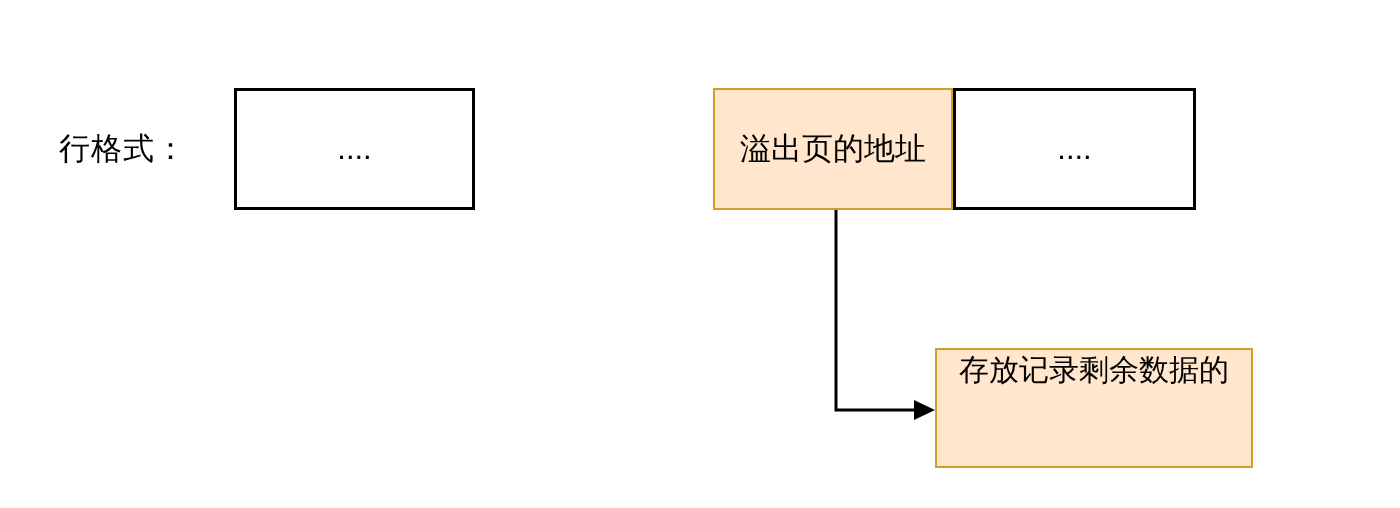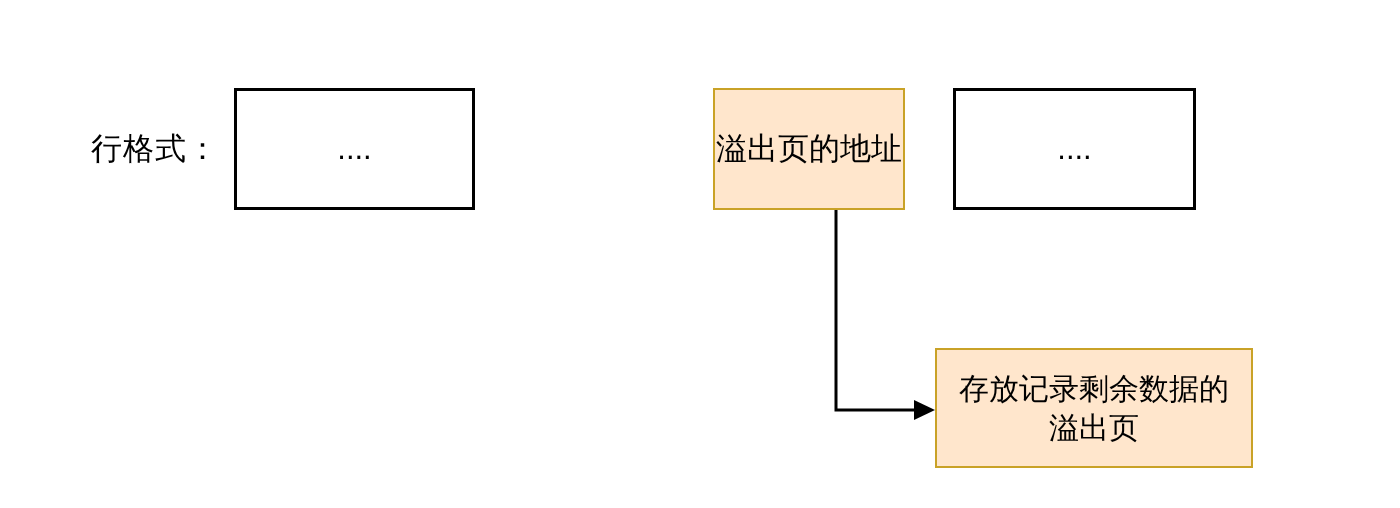--- a/index.html
+++ b/index.html
@@ -11,21 +11,21 @@
     position: relative;
     width: 1400px;
     height: 508px;
     background: var(--background, #ffffff);
     font-family: "Liberation Sans", "DejaVu Sans", sans-serif;
     color: var(--text, #000000);
     overflow: hidden;
   }
   .row-label {
     position: absolute;
-    left: 91px;
+    left: 59px;
     top: 88px;
     height: 122px;
     display: flex;
     align-items: center;
     font-size: 31px;
     letter-spacing: 1px;
     white-space: nowrap;
   }
   .cell {
     position: absolute;
@@ -48,21 +48,21 @@
     border: 2px solid var(--blue-border, #6C8EBF);
     z-index: 1;
   }
   .cell.orange {
     background: var(--orange-fill, #FFE6CC);
     border: 2px solid var(--orange-border, #C9A227);
     z-index: 1;
   }
   .c1 { left: 234px; width: 241px; }
   .c2 { left: 474px; width: 240px; }
-  .c3 { left: 713px; width: 192px; }
+  .c3 { left: 713px; width: 240px; }
   .c4 { left: 953px; width: 243px; }
   .arrow-svg {
     position: absolute;
     left: 0;
     top: 0;
     width: 1400px;
     height: 508px;
     pointer-events: none;
     z-index: 3;
   }
@@ -71,21 +71,21 @@
     left: 935px;
     top: 348px;
     width: 318px;
     height: 120px;
     box-sizing: border-box;
     background: var(--orange-fill, #FFE6CC);
     border: 2px solid var(--orange-border, #C9A227);
     display: flex;
     flex-direction: column;
     align-items: center;
-    justify-content: center;
+    justify-content: space-between;
     text-align: center;
     font-size: 30px;
     line-height: 39px;
     z-index: 2;
   }
 </style>
 </head>
 <body>
 
 <div class="canvas">
@@ -105,16 +105,15 @@
     <span>....</span>
   </div>
 
   <svg class="arrow-svg" viewBox="0 0 1400 508">
     <path d="M 836 210 L 836 410 L 916 410" fill="none" stroke="#000000" stroke-width="3"></path>
     <polygon points="935,410 914,400 914,420" fill="#000000"></polygon>
   </svg>
 
   <div class="overflow-box">
     <div>存放记录剩余数据的</div>
-    <div>溢出页</div>
   </div>
 
 </div>
 
 </body></html>

